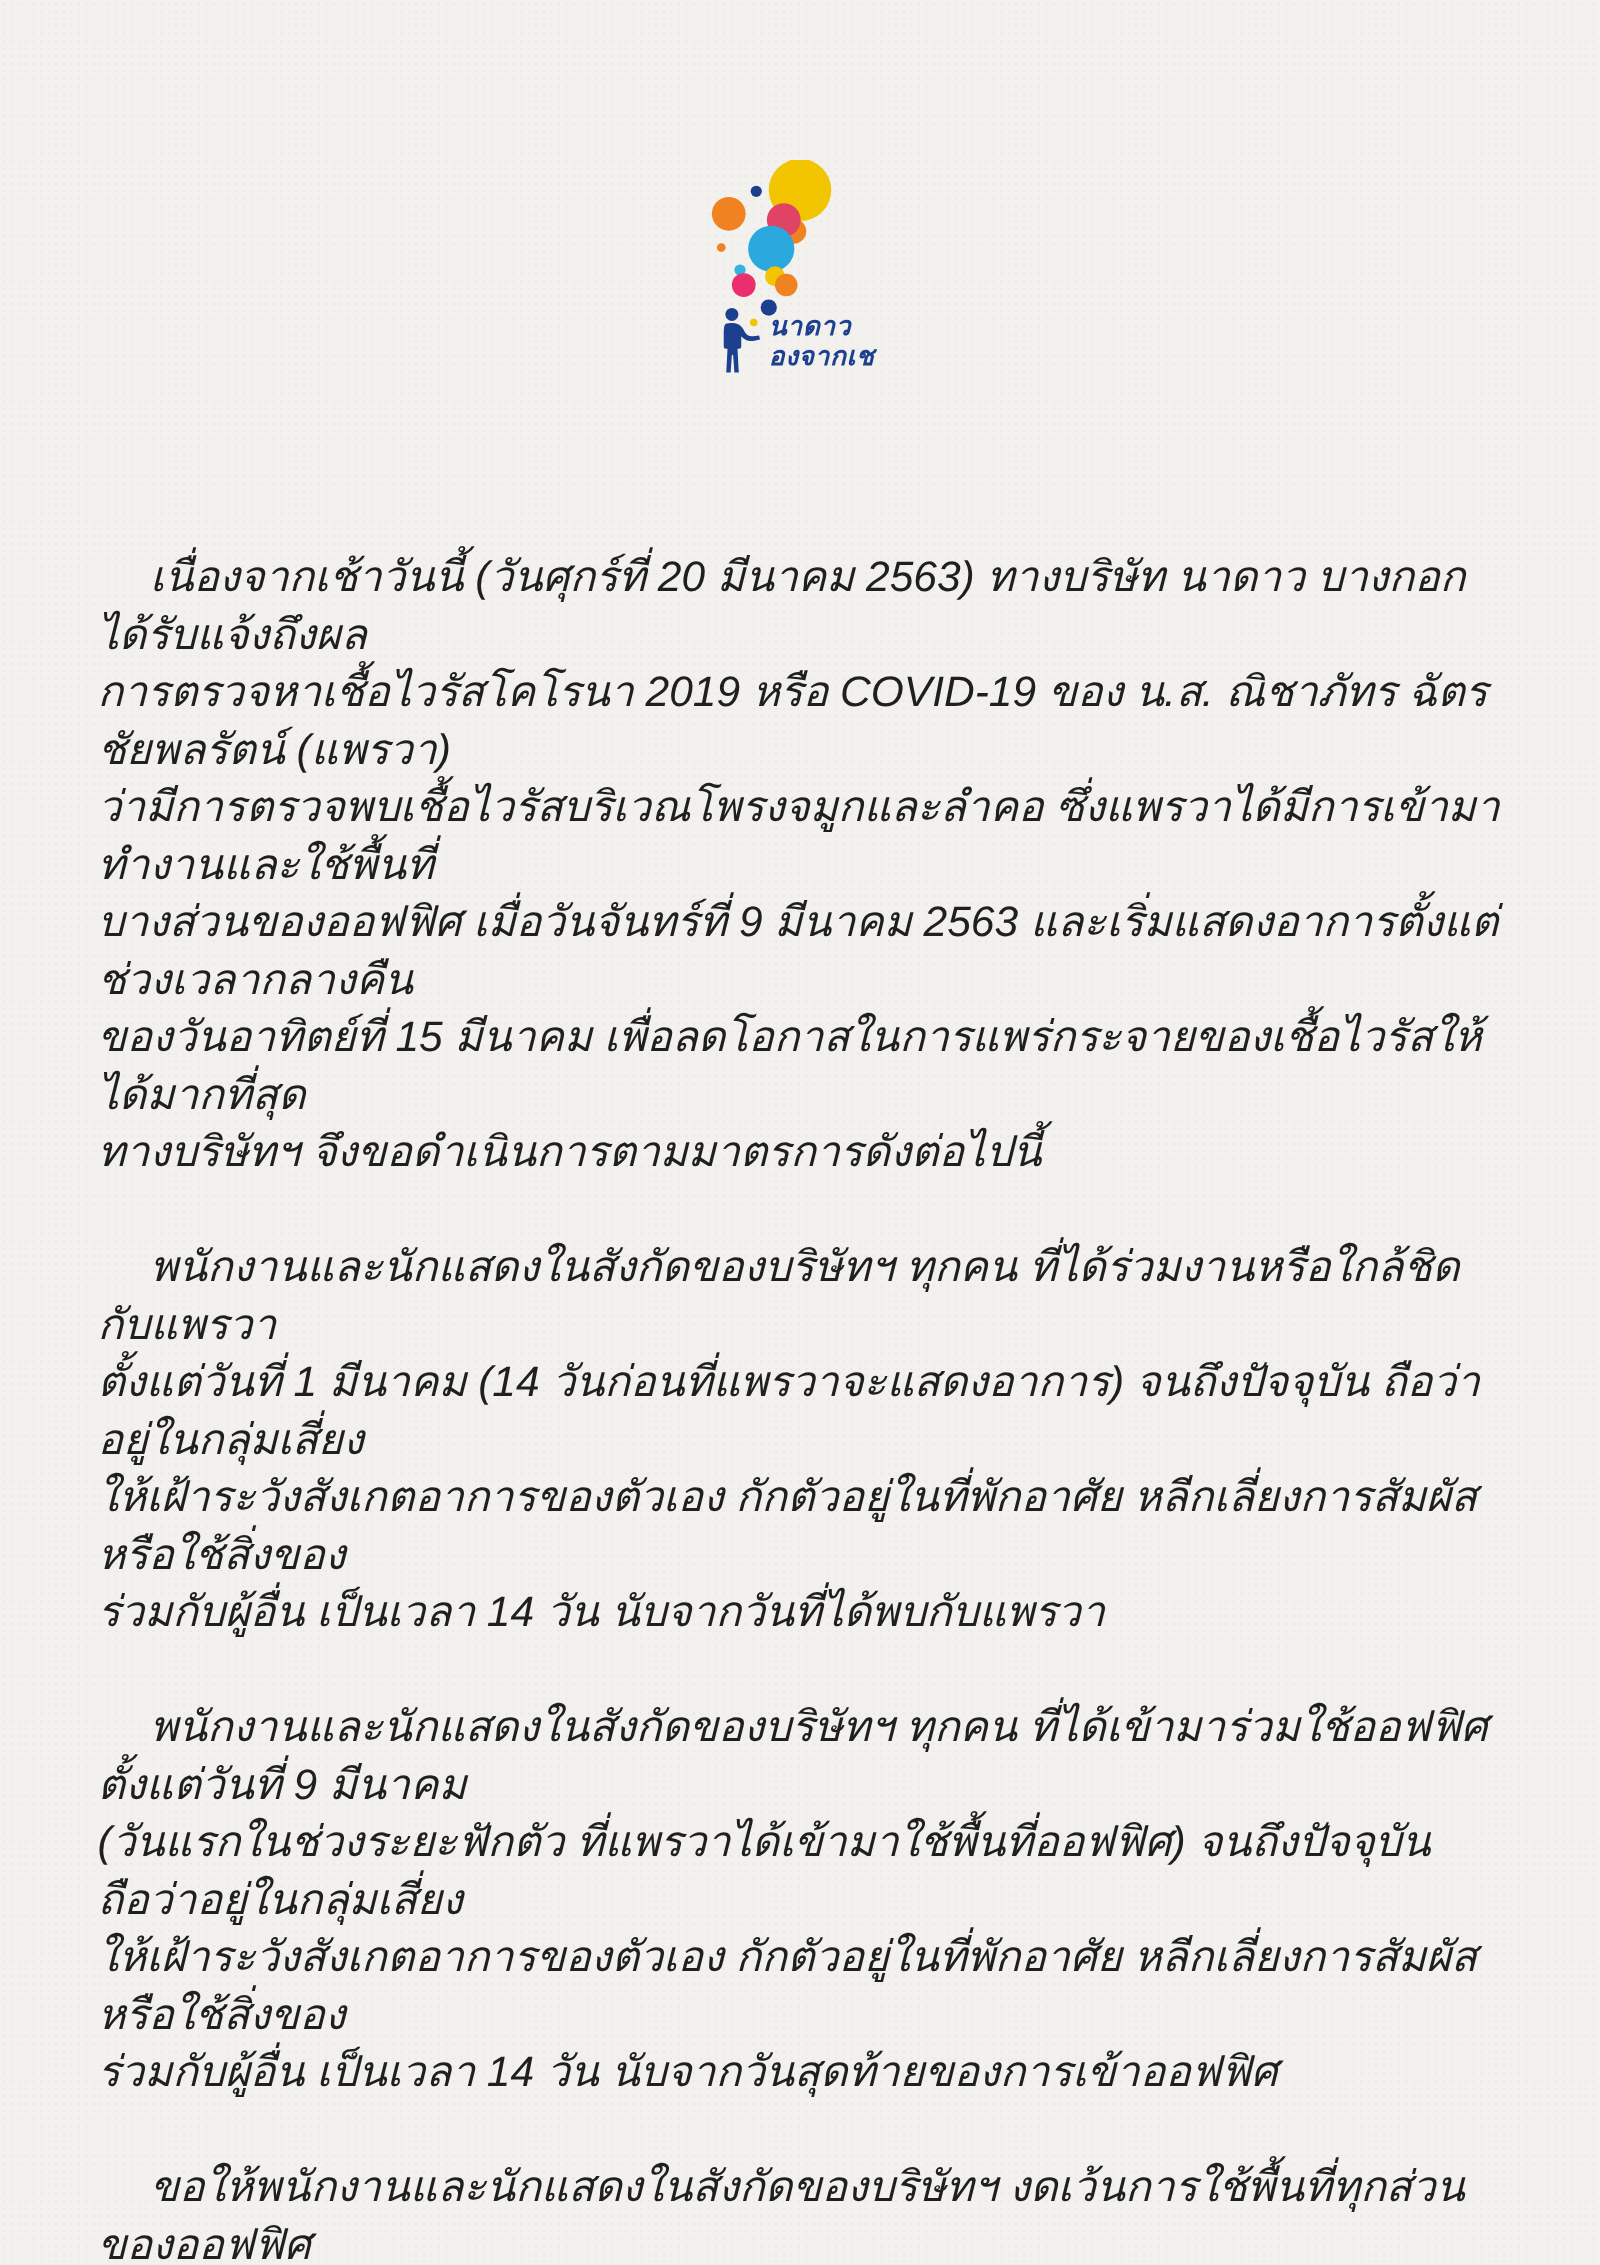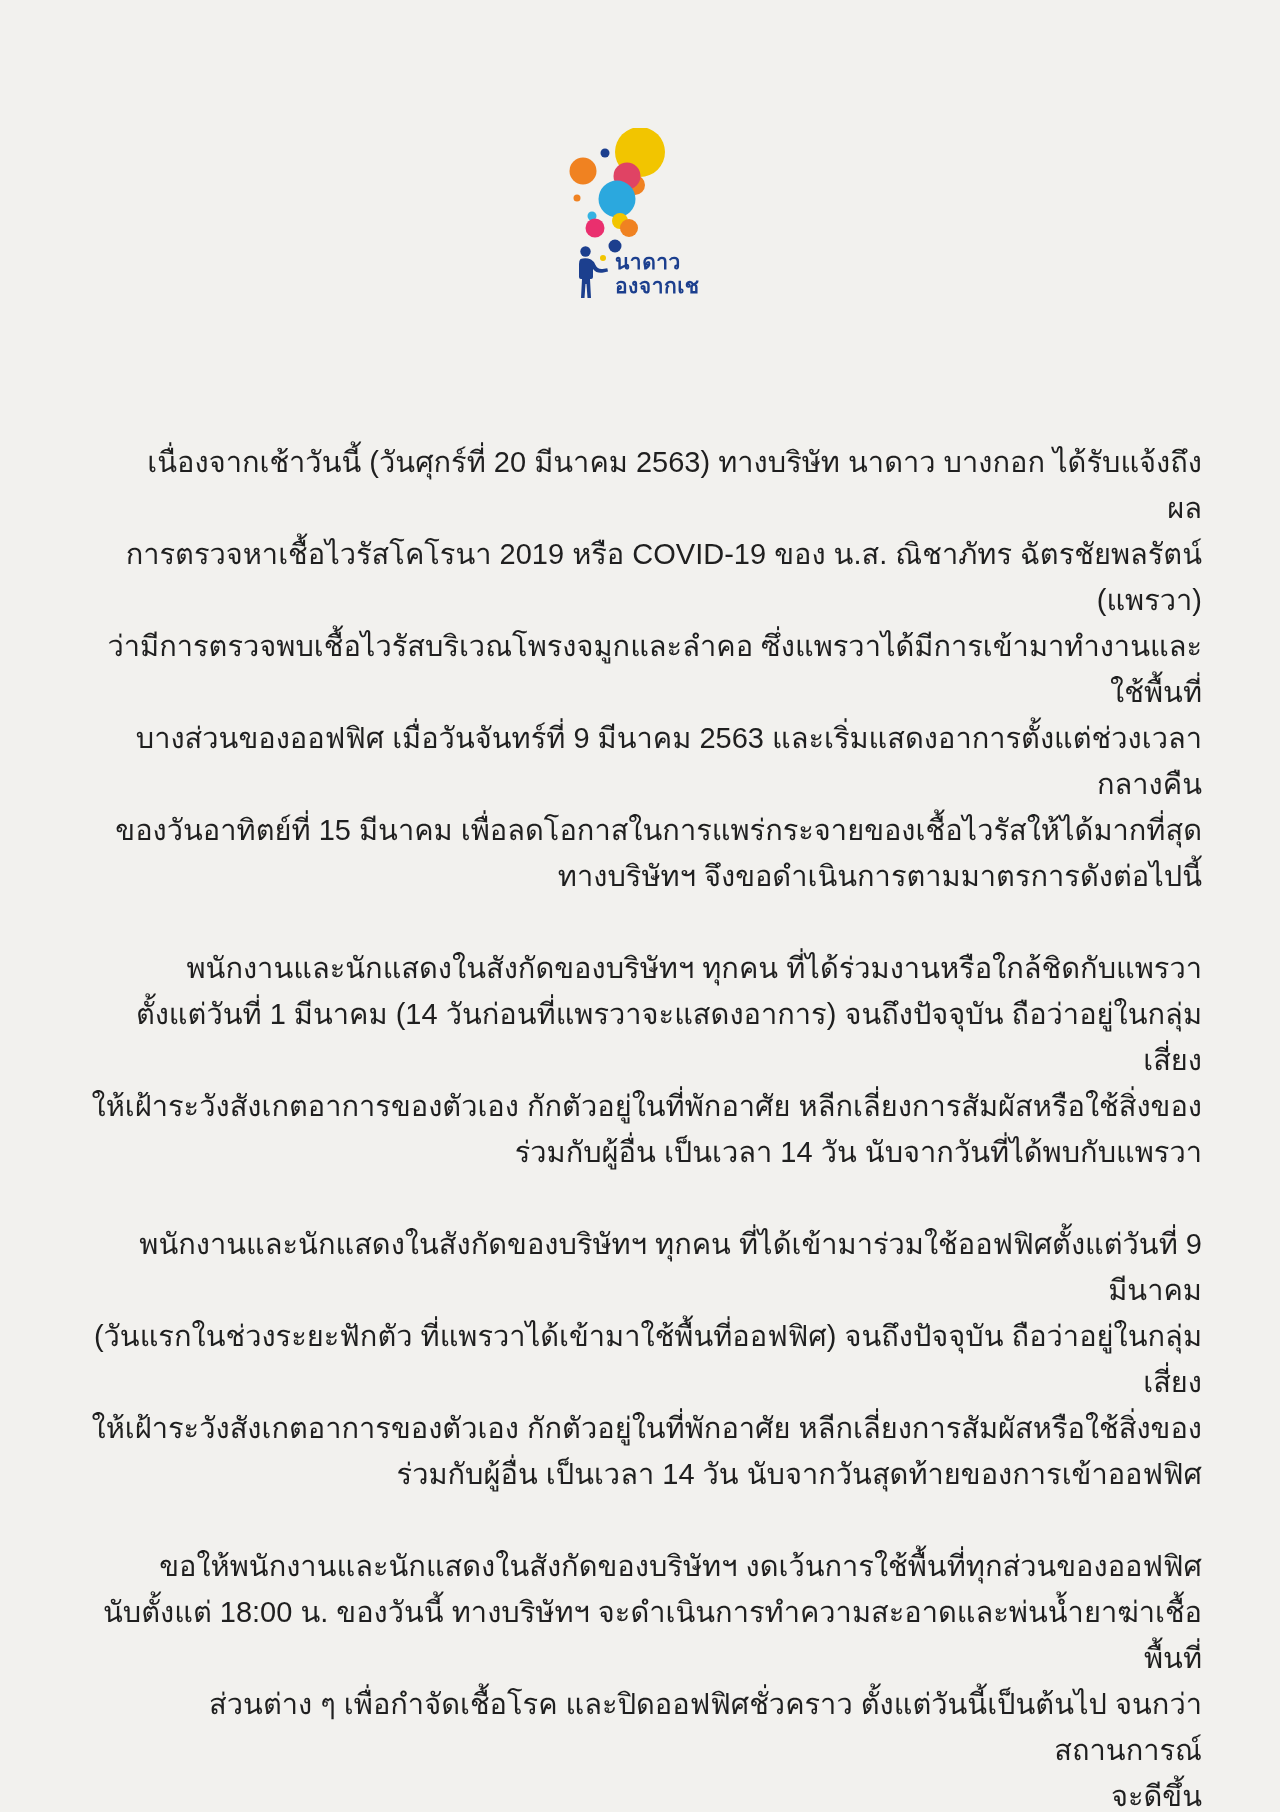--- a/index.html
+++ b/index.html
@@ -11,20 +11,21 @@
     overflow: hidden;
   }
   .page {
     box-sizing: border-box;
     width: 1280px;
     height: 1812px;
     padding: 128px 78px 0 78px;
     background-color: #f2f1ee;
     background-image: radial-gradient(rgba(190,190,185,0.18) 0.6px, transparent 0.6px);
     background-size: 6px 6px;
+    font-style: italic;
   }
   .logo {
     position: relative;
     width: 150px;
     height: 175px;
     margin: 0 auto;
   }
   .logo svg { position: absolute; left: 0; top: 0; }
   .logo-text {
     position: absolute;
@@ -36,26 +37,26 @@
     font-weight: 600;
     letter-spacing: 0.5px;
     white-space: nowrap;
   }
   .content {
     margin-top: 136px;
     width: 1124px;
   }
   .para {
     margin: 0 0 46px 0;
-    font-size: 29px;
+    font-size: 34px;
     line-height: 46px;
     color: #1f1f1f;
     text-indent: 42px;
     white-space: pre-line;
-    text-align: right;
+    text-align: left;
   }
 </style>
 </head>
 <body>
 
 <div class="page">
 
   <div class="logo">
     <svg width="150" height="175" viewBox="0 0 150 175" aria-hidden="true">
       <circle cx="70" cy="57" r="10" fill="#f08221"></circle>

